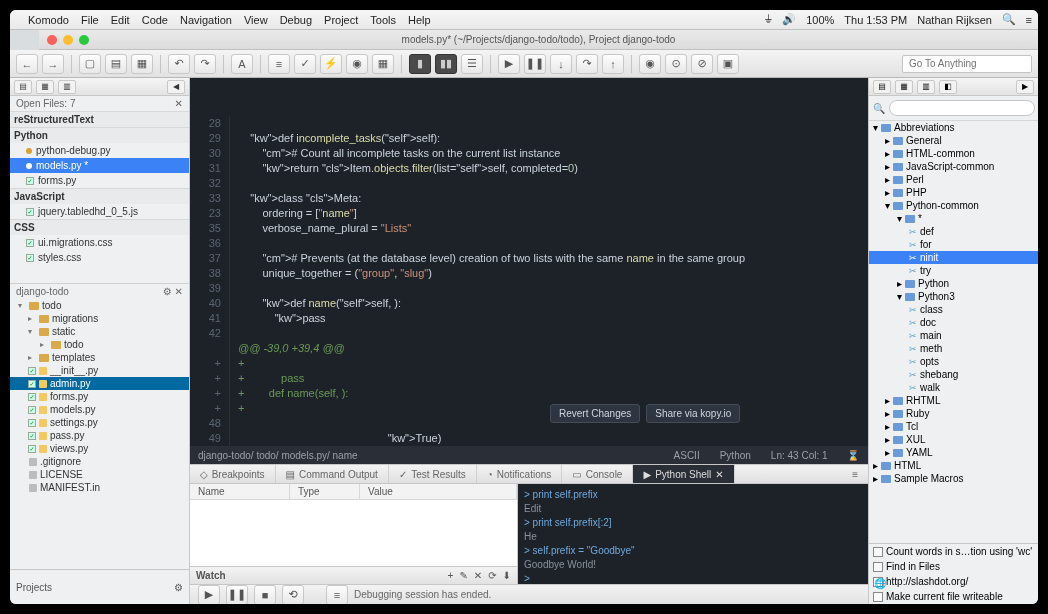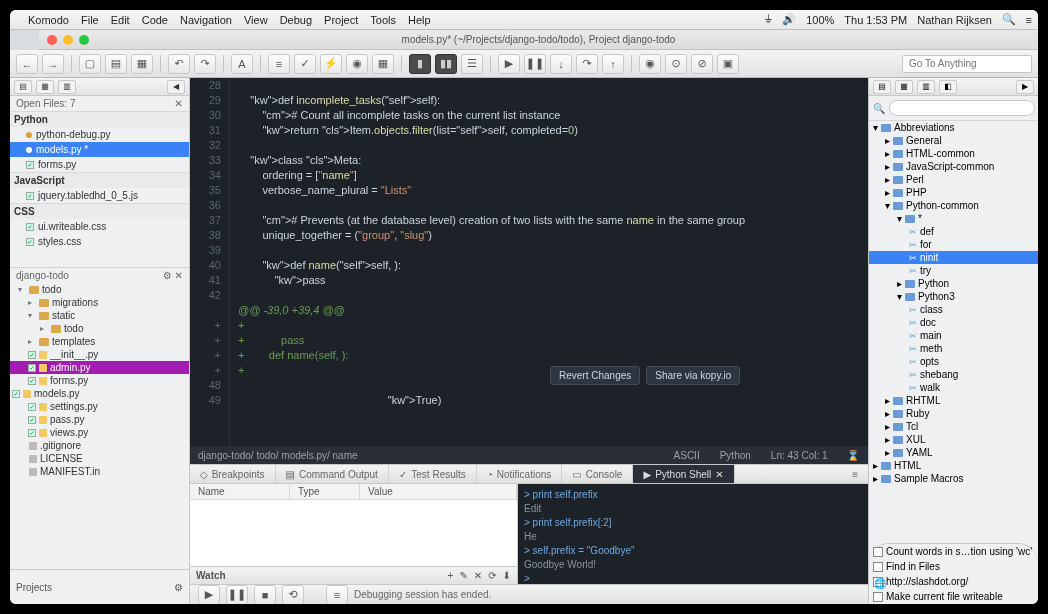--- a/index.html
+++ b/index.html
@@ -39,21 +39,21 @@
 .bullet { width:6px; height:6px; border-radius:50%; background:#e0a030; flex-shrink:0;}
 .tree-row { padding: 1px 4px 1px 8px; display:flex; align-items:center; gap:3px; cursor:pointer; white-space:nowrap; }
 .tree-row .tw { width:8px; font-size:8px; color:#777; }
 .fold-icon { width:10px; height:8px; background:#d9a94a; border-radius:1px; flex-shrink:0; }
 .py-icon { width:8px; height:8px; background:#f4c960; border-radius:1px; flex-shrink:0; }
 .left-scroll { flex:1; overflow:hidden; }
 .left-footer { height:16px; border-top:1px solid #c7c7c7; display:flex; align-items:center; padding:17px 6px; font-size:10px; color:#555; justify-content:space-between;gap:36px; }
 
 
 .center { flex: 1; display: flex; flex-direction: column; min-width: 0; background:#e8e8e8; }
-.editor { flex: 1; background: #1d2229; color: #cbd3dc; font-family: Menlo, Consolas, monospace; font-size: 11px; display: flex; position: relative; overflow:hidden; }
+.editor { flex: 1; background: #1d2229; color: #cbd3dc; font-family: Menlo, Consolas, monospace; font-size: 11px; display: flex; position: relative; overflow:hidden;align-items:flex-end; }
 .gutter { width: 40px; text-align: right; padding: 0 8px 0 0; color: #5a6470; background:#1d2229; border-right:1px solid #2a3038; }
 .gutter div { height: 15px; line-height:15px; }
 .code { flex:1; padding-left: 8px; position:relative; }
 .code .line { height: 15px; line-height:15px; white-space: pre; } .fn{color:#dcdcaa;} .str{color:#ce9178;} .cm{color:#6a9955; font-style:italic;} .num{color:#b5cea8;}
 .diff-marker { color:#5a6470; }
 .hunk-buttons { position:absolute; left: 320px; top: 288px; display:flex; gap:6px; }
 .hunk-buttons button { background:#2d3540; border:1px solid #444c58; color:#cfd6df; font-size:10px; padding:3px 8px; border-radius:3px; cursor:pointer; }
 
 .status-bar { height: 18px; background: #2a2f37; color:#99a0aa; font-size:10px; display:flex; align-items:center; padding:0 8px; gap:20px; }
 .status-bar .sp { flex:1; }
@@ -78,21 +78,21 @@
 
 
 .right-panel { width: 170px; background:#eef0f2; border-left:1px solid #c7c7c7; display:flex; flex-direction:column; font-size:10px; }
 .rp-search { padding:4px; border-bottom:1px solid #d6d6d6; display:flex; align-items:center; gap:4px; }
 .rp-search input { flex:1; height:16px; border:1px solid #c7c7c7; border-radius:8px; font-size:10px; padding:0 6px; }
 .rp-tree { flex:1; overflow:hidden; }
 .rtree-row { padding:1px 4px; display:flex; align-items:center; gap:3px; cursor:pointer; white-space:nowrap; }
 .rtree-row.sel { background:#3b82f6; color:#fff; }
 .fold2 { width:10px; height:8px; background:#6a9bd8; border-radius:1px; flex-shrink:0; }
 .snip-icon { width:8px; height:8px; color:#5aa0d0; font-size:9px; line-height:8px; flex-shrink:0; }
-.rp-foot { border-top:1px solid #c7c7c7;border-radius:20px; }
+.rp-foot { border-top:1px solid #c7c7c7; }
 .rp-foot .rtree-row { padding:2px 4px; }
 .sq { width:10px; height:10px; border:1px solid #888; background:#fafafa; flex-shrink:0; }
 </style>
 </head>
 <body>
 
 <div class="frame">
 
   <div class="mac-menubar">
     <span></span>
@@ -171,20 +171,21 @@
         <div class="ptab">▦</div>
         <div class="ptab">▥</div>
         <div style="flex:1"></div>
         <div class="ptab">◀</div>
       </div>
       <div class="open-files-hdr">
         <span>Open Files: 7</span>
         <span>✕</span>
       </div>
       <div class="left-scroll">
+        <div class="section-hdr">reStructuredText</div>
 
         <div class="section-hdr">Python</div>
         <div class="file-item">
             <span class="bullet"></span>
             <span>python-debug.py</span>
           </div>
         <div class="file-item sel">
             <span class="bullet" style="background:#fff"></span>
             <span>models.py *</span>
           </div>
@@ -195,21 +196,21 @@
 
         <div class="section-hdr">JavaScript</div>
         <div class="file-item">
             <span class="chk">✓</span>
             <span>jquery.tabledhd_0_5.js</span>
           </div>
 
         <div class="section-hdr">CSS</div>
         <div class="file-item">
             <span class="chk">✓</span>
-            <span>ui.writeable.css</span>
+            <span>ui.migrations.css</span>
           </div>
         <div class="file-item">
             <span class="chk">✓</span>
             <span>styles.css</span>
           </div>
 
         <div style="height:18px"></div>
         <div class="open-files-hdr" style="border-top:1px solid #d0d0d0">
           <span>django-todo</span>
           <span><span>⚙</span> <span>✕</span></span>
@@ -237,31 +238,31 @@
         <div class="tree-row" style="padding-left:18px">
             <span class="tw">▸</span>
             <span class="fold-icon"></span>
             <span>templates</span>
           </div>
         <div class="tree-row" style="padding-left:18px">
             <span class="chk">✓</span>
             <span class="py-icon"></span>
             <span>__init__.py</span>
           </div>
-        <div class="tree-row sel-dark" style="padding-left:18px;background:#a21caf;color:#fff">
+        <div class="tree-row sel-dark" style="padding-left:18px;background:#0369a1;color:#fff">
             <span class="chk">✓</span>
             <span class="py-icon"></span>
             <span>admin.py</span>
           </div>
         <div class="tree-row" style="padding-left:18px">
             <span class="chk">✓</span>
             <span class="py-icon"></span>
             <span>forms.py</span>
           </div>
-        <div class="tree-row" style="padding-left:2px">
+        <div class="tree-row" style="padding-left:18px">
             <span class="chk">✓</span>
             <span class="py-icon"></span>
             <span>models.py</span>
           </div>
         <div class="tree-row" style="padding-left:18px">
             <span class="chk">✓</span>
             <span class="py-icon"></span>
             <span>settings.py</span>
           </div>
         <div class="tree-row" style="padding-left:18px">
@@ -298,21 +299,21 @@
 
     <div class="center">
       <div class="editor">
         <div class="gutter" id="gutter">
             <div>28</div>
             <div>29</div>
             <div>30</div>
             <div>31</div>
             <div>32</div>
             <div>33</div>
-            <div>34</div>
+            <div>23</div>
             <div>35</div>
             <div>36</div>
             <div>37</div>
             <div>38</div>
             <div>39</div>
             <div>40</div>
             <div>41</div>
             <div>42</div>
             <div class="diff-marker"></div>
             <div class="diff-marker">+</div>

